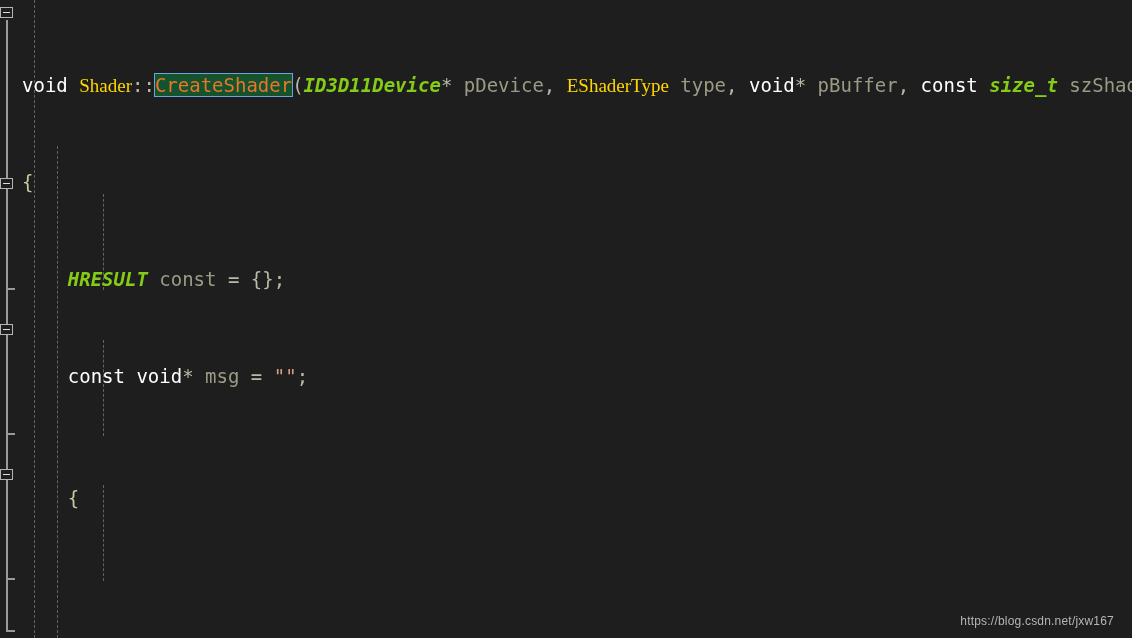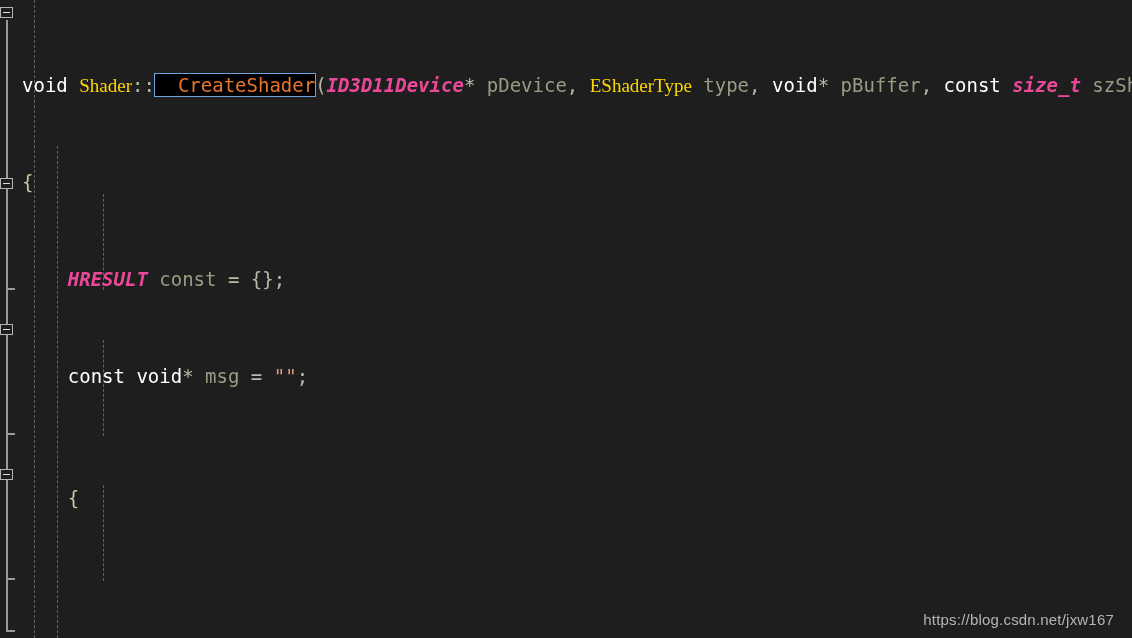--- a/index.html
+++ b/index.html
@@ -93,41 +93,40 @@
     width: 1px;
     height: 638px;
     border-left: 1px dashed #7a7a7a;
     opacity: 0.75;
     z-index: 1;
   }
 
   
   .kw       { color: #ffffff; }            
   .type     { color: #ffd700; font-family: Liberation Serif, serif; }            
-  .typei    { color: #ec4899; font-style: italic; font-weight: bold; }
+  .typei    { color: #84cc16; font-style: italic; font-weight: bold; }
   .ident    { color: #9b9b85; }            
   .plain    { color: #b9b9a8; }            
   .str      { color: #d69d85; }
   .brace    { color: #c8c8a0; }
 
   
   .sel {
-    background: #000000;
+    background: #14532d;
     outline: 1px solid #6ea3de;
     color: #e8762a;
-    padding-left: 23px;
   }
 
   
   #watermark {
     position: absolute;
     right: 18px;
     bottom: 10px;
     font-family: "Liberation Sans", sans-serif;
-    font-size: 15px;
+    font-size: 12px;
     color: #b5b5b5;
     letter-spacing: 0.2px;
     z-index: 6;
   }
 </style>
 </head>
 <body>
 
 <div id="editor">
 

